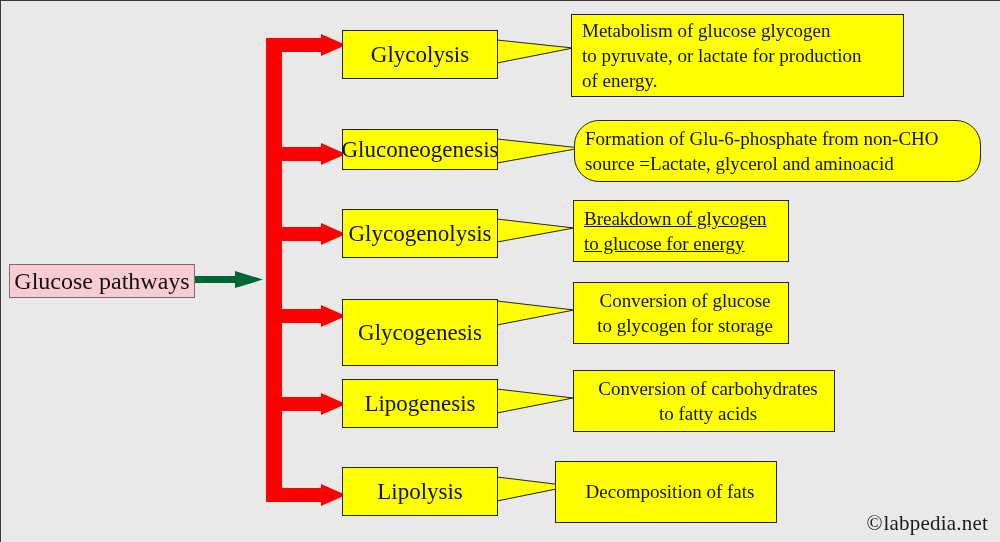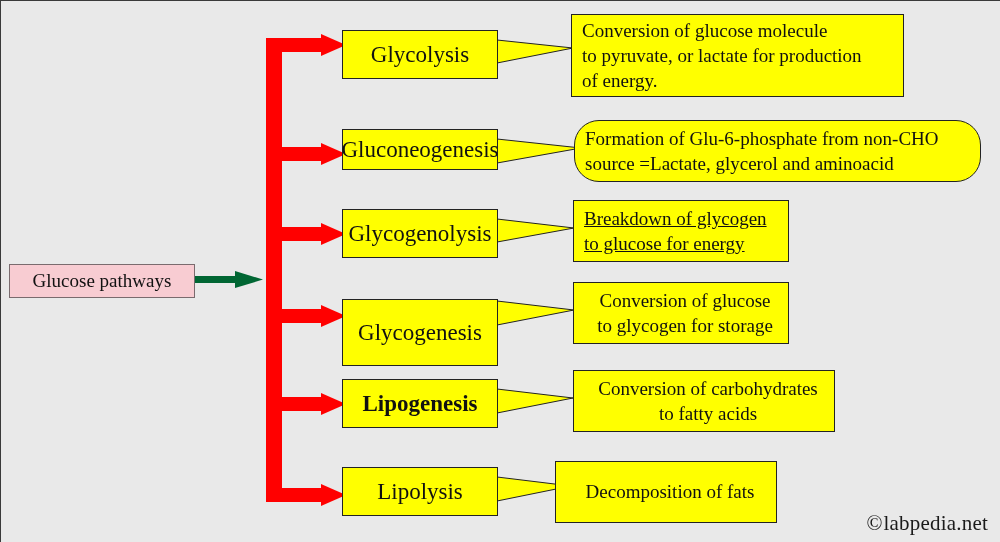--- a/index.html
+++ b/index.html
@@ -25,21 +25,21 @@
     left: 8px;
     top: 263px;
     width: 186px;
     height: 34px;
     background: #f8ccd2;
     border: 1px solid #7a6b6e;
     box-sizing: border-box;
     display: flex;
     align-items: center;
     justify-content: center;
-    font-size: 19px;
+    font-size: 24px;
     color: #111;
     white-space: nowrap;
   }
 
   
   #wires {
     position: absolute;
     left: 0;
     top: 0;
     width: 1000px;
@@ -156,30 +156,30 @@
   </div>
 
   <div class="pw-box" style="left:341px; top:208px; width:156px; height:49px;">
     <span>Glycogenolysis</span>
   </div>
 
   <div class="pw-box" style="left:341px; top:290px; width:156px; height:67px;margin-top:8px;">
     <span>Glycogenesis</span>
   </div>
 
-  <div class="pw-box" style="left:341px; top:378px; width:156px; height:49px;font-weight:bold;">
+  <div class="pw-box" style="left:341px; top:378px; width:156px; height:49px;">
     <span>Lipogenesis</span>
   </div>
 
   <div class="pw-box" style="left:341px; top:466px; width:156px; height:49px;">
     <span>Lipolysis</span>
   </div>
 
   <div class="desc-box" style="left:570px; top:13px; width:333px; height:83px;">
-    <span class="ln">Conversion of glucose molecule</span>
+    <span class="ln">Metabolism of glucose glycogen</span>
     <span class="ln">to pyruvate, or lactate for production</span>
     <span class="ln">of energy.</span>
   </div>
 
   <div class="desc-box" style="left:573px; top:119px; width:407px; height:62px;border-radius:25px;">
     <span class="ln">Formation of Glu-6-phosphate from non-CHO</span>
     <span class="ln">source =Lactate, glycerol and aminoacid</span>
   </div>
 
   <div class="desc-box" style="left:572px; top:199px; width:216px; height:62px;text-decoration:underline;">

